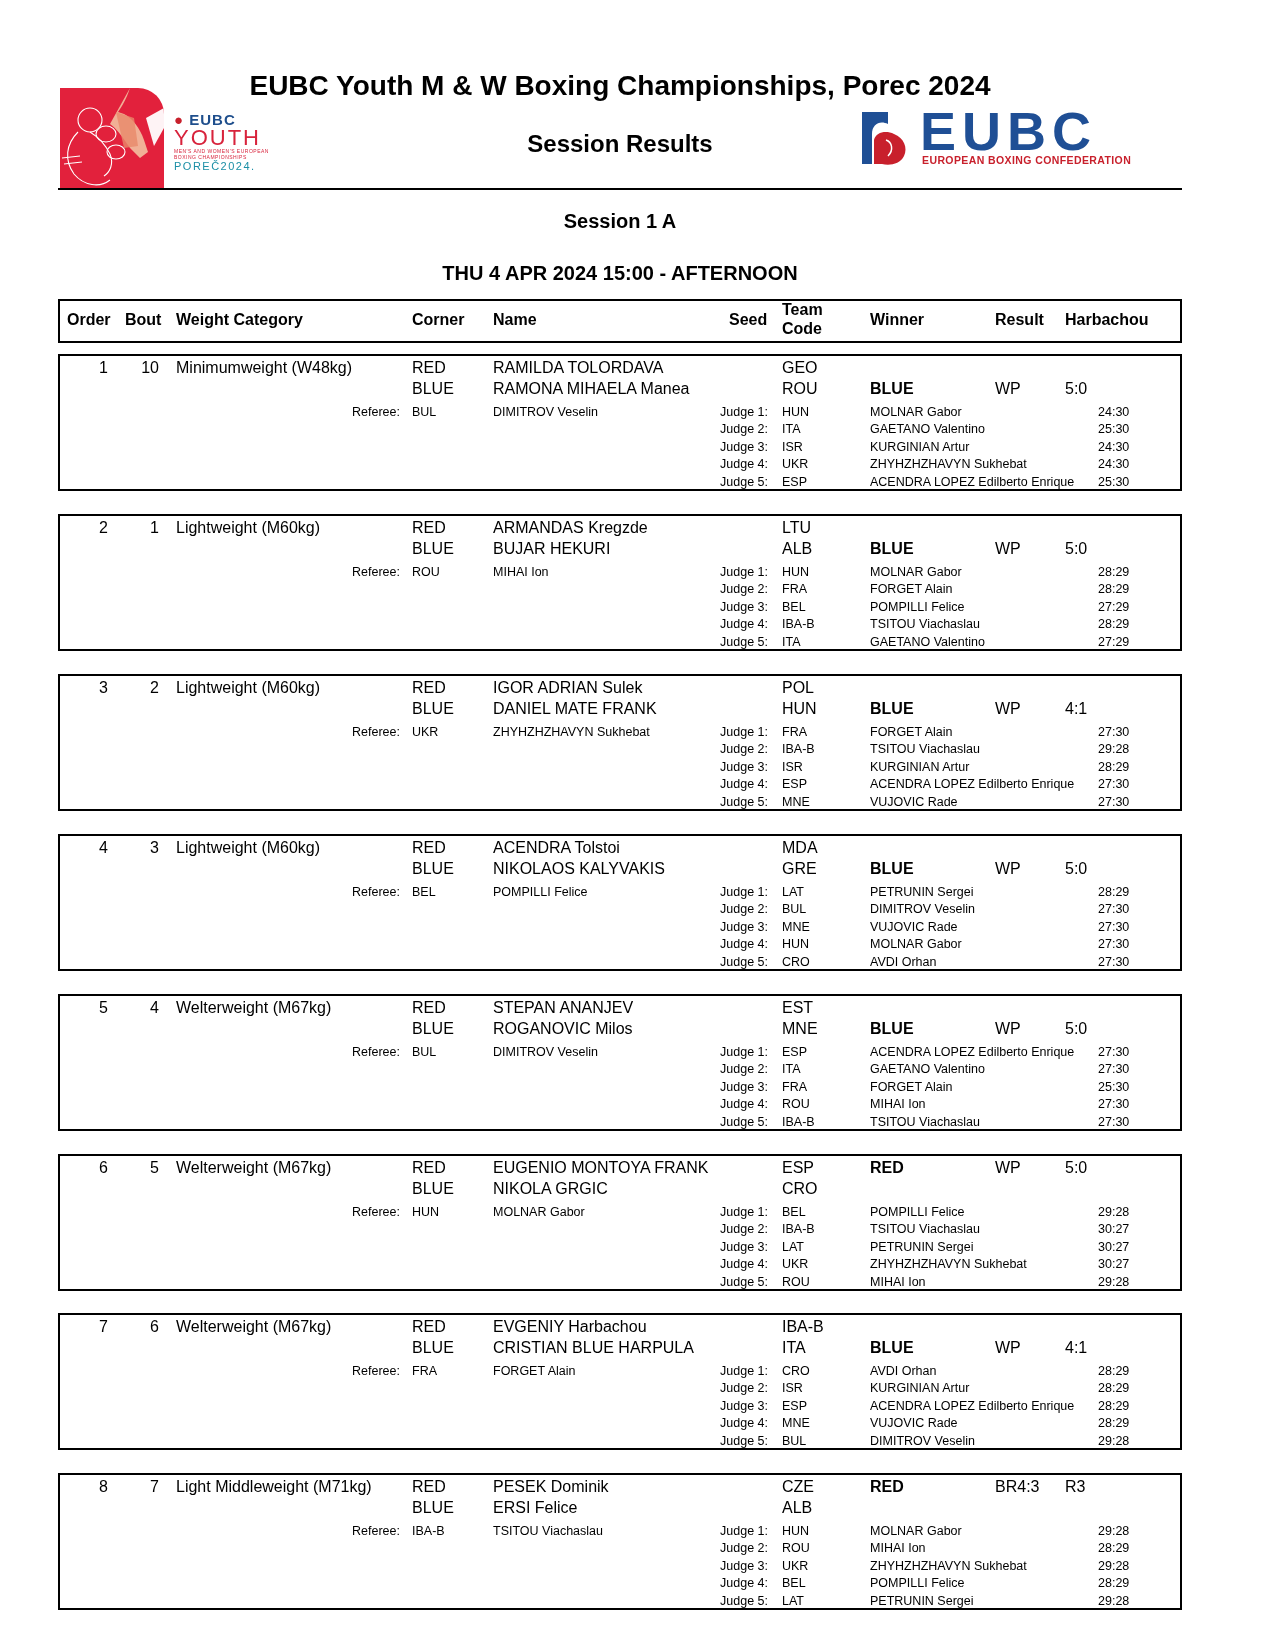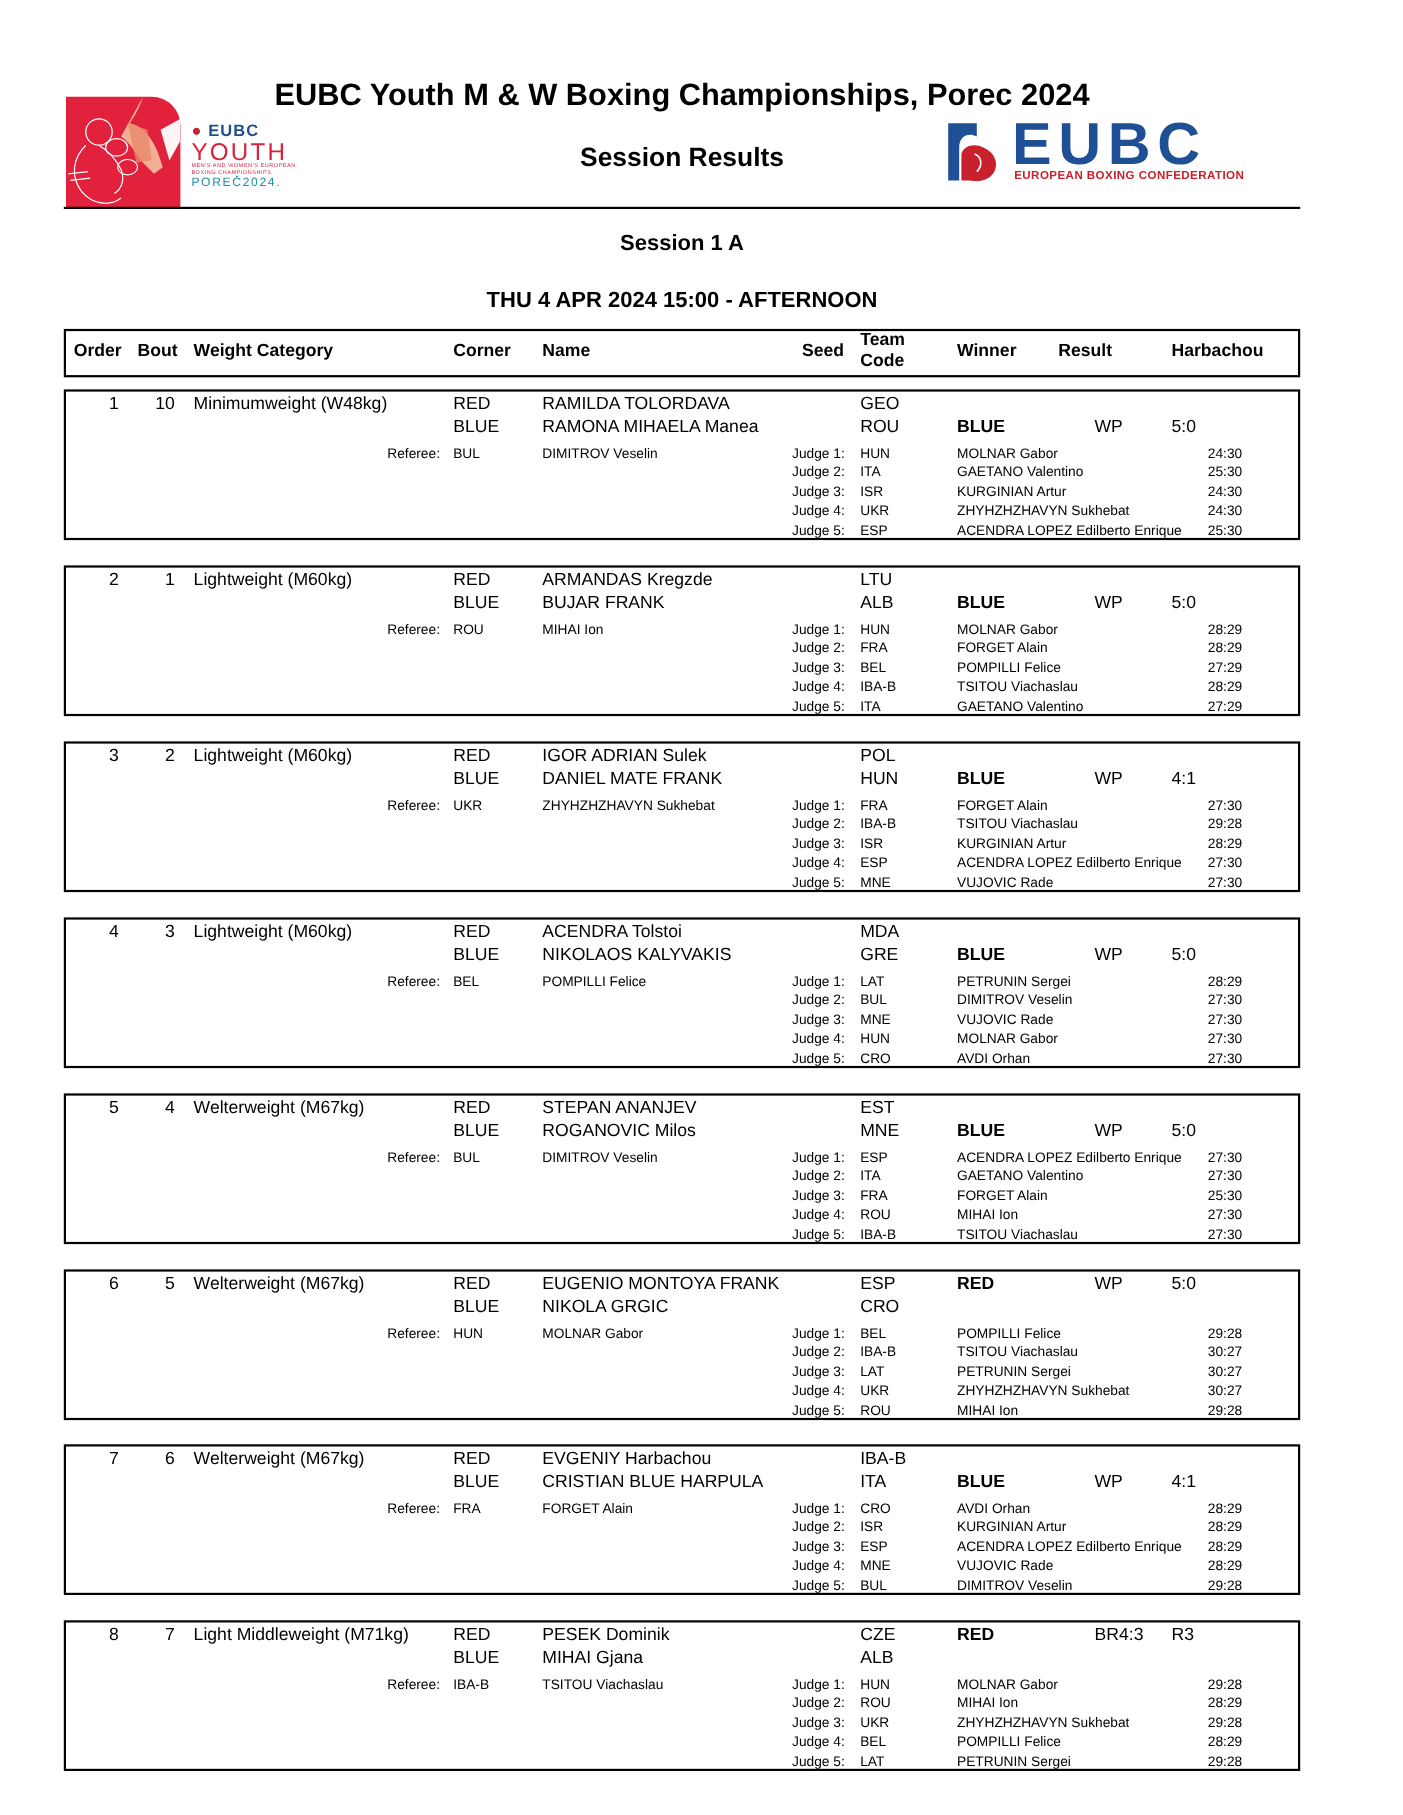--- a/index.html
+++ b/index.html
@@ -84,21 +84,21 @@
 <div id="thead" class="abs">
   <span class="th" style="left:7px;top:10px">Order</span>
   <span class="th" style="left:65px;top:10px">Bout</span>
   <span class="th" style="left:116px;top:10px">Weight Category</span>
   <span class="th" style="left:352px;top:10px">Corner</span>
   <span class="th" style="left:433px;top:10px">Name</span>
   <span class="th" style="left:669px;top:10px">Seed</span>
   <span class="th" style="left:722px;top:0px">Team</span>
   <span class="th" style="left:722px;top:19px">Code</span>
   <span class="th" style="left:810px;top:10px">Winner</span>
-  <span class="th" style="left:902px;top:10px">Result</span>
+  <span class="th" style="left:935px;top:10px">Result</span>
   <span class="th" style="left:1005px;top:10px">Harbachou</span>
 </div>
 
 <div id="bouts">
     <div class="bout" style="top: 354px;">
     <span class="c r" style="left:0;width:48px;top:2px">1</span>
     <span class="c r" style="left:55px;width:44px;top:2px">10</span>
     <span class="c" style="left:116px;top:2px">Minimumweight (W48kg)</span>
     <span class="c" style="left:352px;top:2px">RED</span>
     <span class="c" style="left:433px;top:2px">RAMILDA TOLORDAVA</span>
@@ -146,21 +146,21 @@
       </div>
   </div>
     <div class="bout" style="top: 514px;">
     <span class="c r" style="left:0;width:48px;top:2px">2</span>
     <span class="c r" style="left:55px;width:44px;top:2px">1</span>
     <span class="c" style="left:116px;top:2px">Lightweight (M60kg)</span>
     <span class="c" style="left:352px;top:2px">RED</span>
     <span class="c" style="left:433px;top:2px">ARMANDAS Kregzde</span>
     <span class="c" style="left:722px;top:2px">LTU</span>
     <span class="c" style="left:352px;top:23px">BLUE</span>
-    <span class="c" style="left:433px;top:23px">BUJAR FRANK</span>
+    <span class="c" style="left:433px;top:23px">BUJAR HEKURI</span>
     <span class="c" style="left:722px;top:23px">ALB</span>
     <span class="c b" style="left: 810px; top: 23px;">BLUE</span>
     <span class="c" style="left: 935px; top: 23px;">WP</span>
     <span class="c" style="left: 1005px; top: 23px;">5:0</span>
     <span class="sm r" style="left:220px;width:120px;top:48px">Referee:</span>
     <span class="sm" style="left:352px;top:48px">ROU</span>
     <span class="sm" style="left:433px;top:48px">MIHAI Ion</span>
     <div class="judges">
         <div>
     <span class="sm r" style="left: 600px; width: 108px; top: 48px;">Judge 1:</span>
@@ -440,21 +440,21 @@
       </div>
   </div>
     <div class="bout" style="top: 1473px;">
     <span class="c r" style="left:0;width:48px;top:2px">8</span>
     <span class="c r" style="left:55px;width:44px;top:2px">7</span>
     <span class="c" style="left:116px;top:2px">Light Middleweight (M71kg)</span>
     <span class="c" style="left:352px;top:2px">RED</span>
     <span class="c" style="left:433px;top:2px">PESEK Dominik</span>
     <span class="c" style="left:722px;top:2px">CZE</span>
     <span class="c" style="left:352px;top:23px">BLUE</span>
-    <span class="c" style="left:433px;top:23px">MIHAI Gjana</span>
+    <span class="c" style="left:433px;top:23px">ERSI Felice</span>
     <span class="c" style="left:722px;top:23px">ALB</span>
     <span class="c b" style="left: 810px; top: 2px;">RED</span>
     <span class="c" style="left: 935px; top: 2px;">BR4:3</span>
     <span class="c" style="left: 1005px; top: 2px;">R3</span>
     <span class="sm r" style="left:220px;width:120px;top:48px">Referee:</span>
     <span class="sm" style="left:352px;top:48px">IBA-B</span>
     <span class="sm" style="left:433px;top:48px">TSITOU Viachaslau</span>
     <div class="judges">
         <div>
     <span class="sm r" style="left: 600px; width: 108px; top: 48px;">Judge 1:</span>

